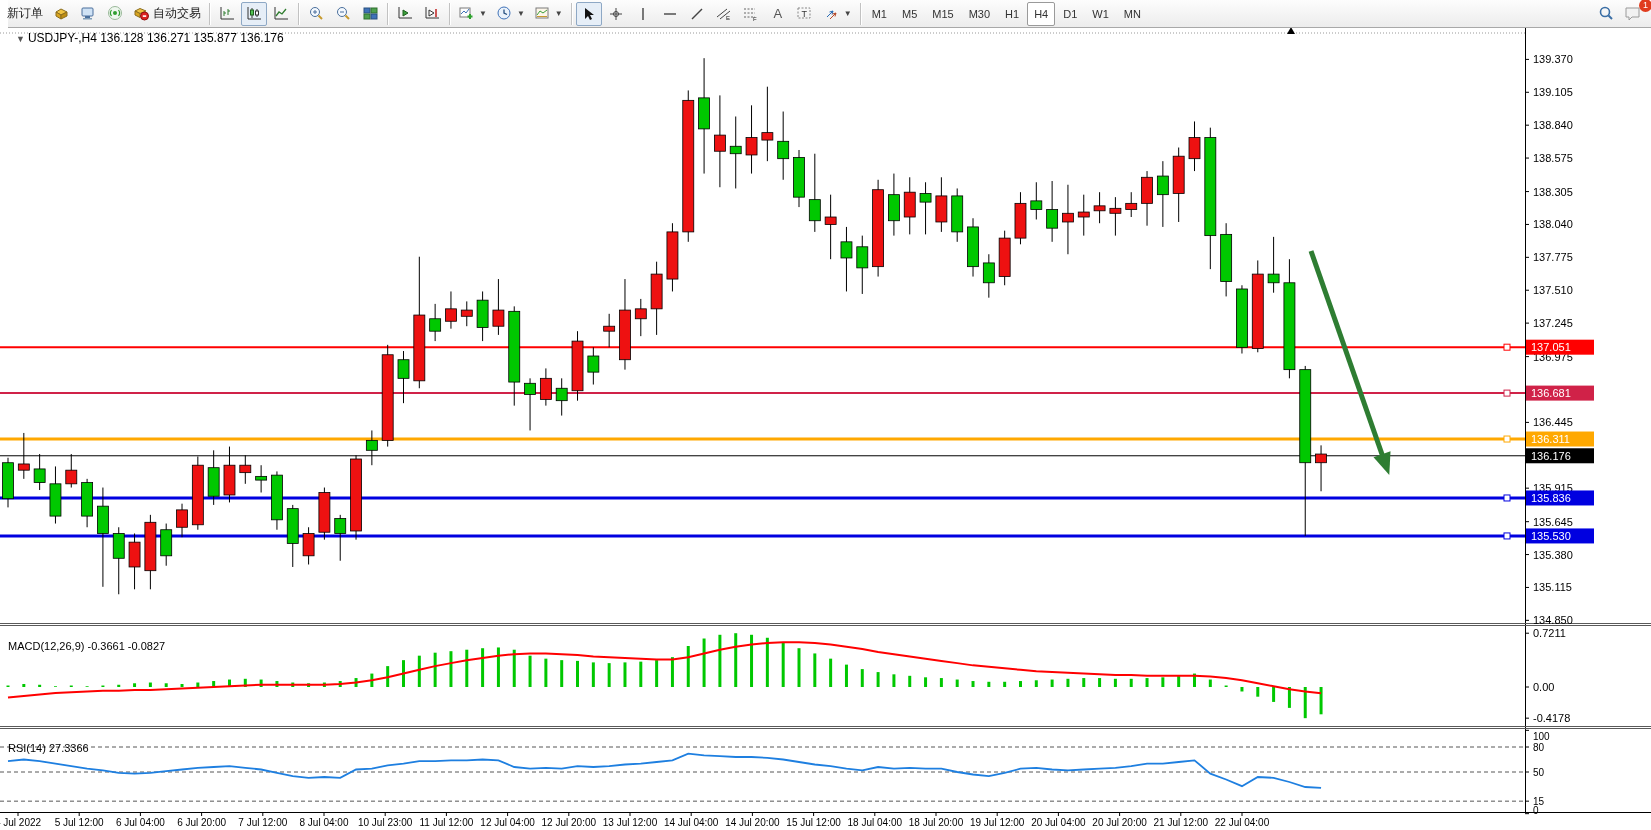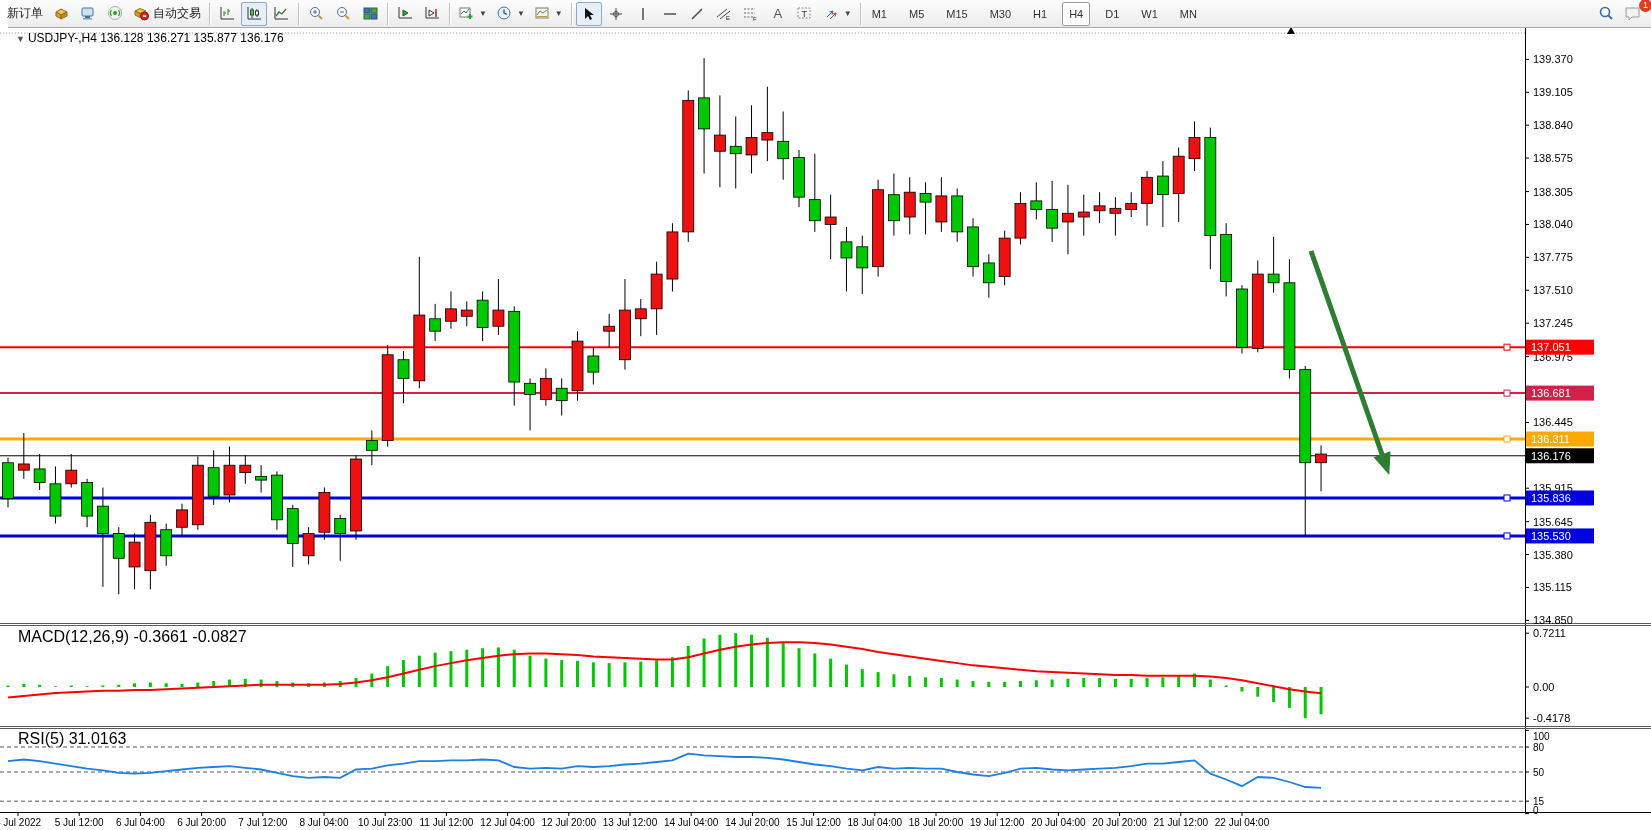--- a/index.html
+++ b/index.html
@@ -8,33 +8,33 @@
   
   .toolbar{position:absolute;left:0;top:0;width:100%;height:28px;
            background:linear-gradient(#fdfdfd,#ececec);border-bottom:1px solid #a8a8a8;
            display:flex;align-items:center;padding:0 2px;box-sizing:border-box;gap:1px;z-index:30;margin-left:8px;}
   .tbtn{height:24px;min-width:26px;display:flex;align-items:center;justify-content:center;
         gap:3px;border:1px solid transparent;border-radius:2px;padding:0 3px;box-sizing:border-box;
         font-size:12px;color:#222;cursor:default;}
   .tbtn.active{border-color:#8ea8c5;background:#e6eef7;}
   .tbtn .caret{font-size:8px;color:#444;margin-left:1px;}
   .sep{width:1px;height:22px;background:#c2c2c2;box-shadow:1px 0 0 #ffffff;margin:0 3px;flex:none;}
-  .tf-group{display:flex;gap:8px;}
+  .tf-group{display:flex;gap:1px;}
   .tfbtn{font-size:11px;color:#333;padding:0 6px;height:22px;display:flex;align-items:center;
          border:1px solid transparent;border-radius:2px;}
   .tfbtn.active{border-color:#9a9a9a;background:#ffffff;}
   .spacer{flex:1;}
   .badge{position:absolute;top:-4px;right:-6px;background:#e03c1e;color:#fff;font-size:9px;
          width:13px;height:13px;border-radius:50%;display:flex;align-items:center;justify-content:center;}
   .chatwrap{position:relative;margin-right:10px;}
   svg.tbico{display:block;}
   
   .chart-title{position:absolute;left:16px;top:31px;font-size:12px;color:#000;z-index:10;}
   .chart-title .dd{color:#555;font-size:9px;margin-right:3px;}
-  .ind-label{position:absolute;left:18px;font-size:16px;color:#000;z-index:10;}
+  .ind-label{position:absolute;left:8px;font-size:11px;color:#000;z-index:10;margin-top:12px;}
   #chart{position:absolute;left:0;top:0;z-index:5;}
 </style>
 </head>
 <body>
 
 <div class="screen">
 
   <div class="toolbar">
     <div class="tbtn" style="margin-left:-7px">
       <span>新订单</span>
@@ -630,14 +630,14 @@
       <text x="1180.8" y="826" font-size="10" fill="#000" text-anchor="middle">21 Jul 12:00</text>
       <line x1="1242" y1="812" x2="1242" y2="816" stroke="#000"></line>
       <text x="1242" y="826" font-size="10" fill="#000" text-anchor="middle">22 Jul 04:00</text>
       <line x1="1311" y1="251" x2="1384" y2="460" stroke="#2e7d32" stroke-width="5"></line>
       <polygon points="1389.2759478184091,475.10511087736285 1373.52489469958,457.303304068844 1390.5181444366133,451.3678627731339" fill="#2e7d32"></polygon>
       <polygon points="1287,34 1295,34 1291,27" fill="#000"></polygon>
     </svg>
 
   <div class="chart-title"><span class="dd">▼</span><span>USDJPY-,H4  136.128 136.271 135.877 136.176</span></div>
   <div class="ind-label" style="top:628px">MACD(12,26,9) -0.3661 -0.0827</div>
-  <div class="ind-label" style="top:730px">RSI(5) 31.0163</div>
+  <div class="ind-label" style="top:730px">RSI(14) 27.3366</div>
 </div>
 
 </body></html>

